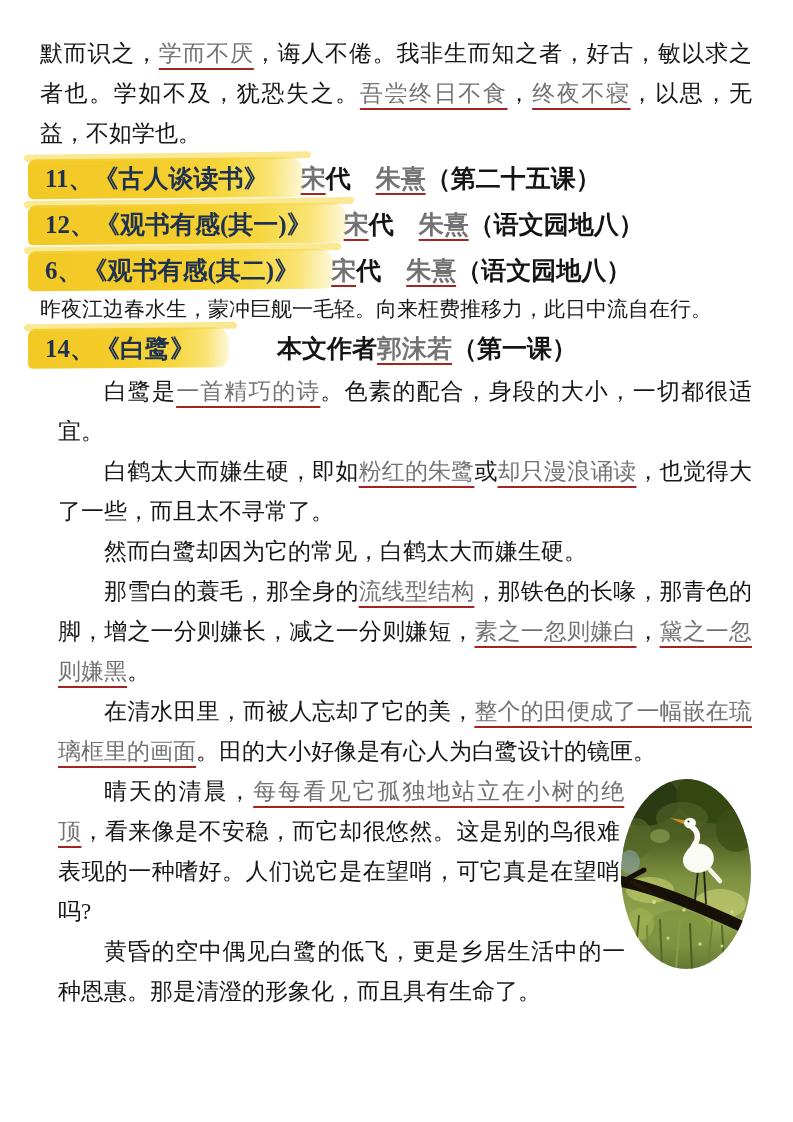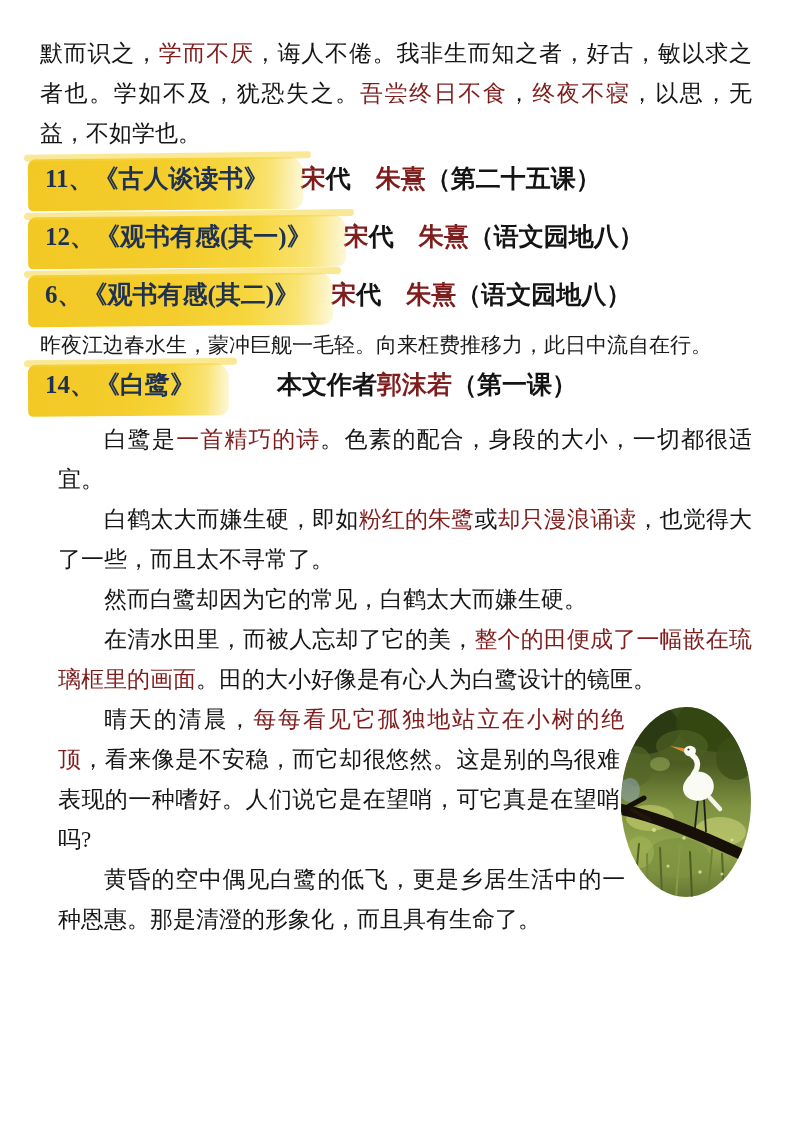--- a/index.html
+++ b/index.html
@@ -11,33 +11,34 @@
   .page{box-sizing:border-box;width:793px;height:1122px;padding:34px 41px 0 40px;}
   
   .para{
     margin:0;font-size:23px;line-height:40px;
     text-align:justify;text-align-last:left;
     letter-spacing:0;
   }
   .ind{text-indent:2em;margin-left:18px;}
   
   .seg-r{
-    color:#7f1d1d;
+    color:#737373;
+    text-decoration:underline;
     text-decoration-color:#a32420;
     text-decoration-thickness:2px;
     text-underline-offset:7px;
   }
   
   .heading{
     margin:4px 0 2px;font-size:25px;line-height:36px;padding:2px 0;
     font-weight:700;color:#141414;white-space:nowrap;
   }
   .hl{
     position:relative;display:inline-block;z-index:1;
-    color:#1e3150;padding:1px 8px 13px 5px;
+    color:#1e3150;padding:1px 8px 1px 5px;
   }
   .hl::before{
     content:"";position:absolute;z-index:-1;
     left:-12px;right:-26px;top:-2px;bottom:0;
     background:linear-gradient(92deg,#f2c824 0%,#f4cd2c 48%,#f6d63e 72%,#f9e372 88%,rgba(249,227,114,0.25) 100%);
     border-radius:8px 14px 10px 5px;
     transform:rotate(-0.5deg);
   }
   .hl::after{
     content:"";position:absolute;z-index:-1;
@@ -75,20 +76,21 @@
   <h2 class="heading"><span class="hl">6、《观书有感(其二)》</span><span class="meta"><span class="seg-r">宋</span><span>代</span><span>　</span><span class="seg-r">朱熹</span><span>（语文园地八）</span></span></h2>
 
   <p class="poem">昨夜江边春水生，蒙冲巨舰一毛轻。向来枉费推移力，此日中流自在行。</p>
 
   <h2 class="heading"><span class="hl">14、《白鹭》</span><span class="meta"><span>　　本文作者</span><span class="seg-r">郭沫若</span><span>（第一课）</span></span></h2>
 
   <div class="bailu">
     <p class="para ind"><span>白鹭是</span><span class="seg-r">一首精巧的诗</span><span>。色素的配合，身段的大小，一切都很适宜。</span></p>
     <p class="para ind"><span>白鹤太大而嫌生硬，即如</span><span class="seg-r">粉红的朱鹭</span><span>或</span><span class="seg-r">却只漫浪诵读</span><span>，也觉得大了一些，而且太不寻常了。</span></p>
     <p class="para ind"><span>然而白鹭却因为它的常见，白鹤太大而嫌生硬。</span></p>
+    <p class="para ind"><span>那雪白的蓑毛，那全身的</span><span class="seg-r">流线型结构</span><span>，那铁色的长喙，那青色的脚，增之一分则嫌长，减之一分则嫌短，</span><span class="seg-r">素之一忽则嫌白</span><span>，</span><span class="seg-r">黛之一忽则嫌黑</span><span>。</span></p>
     <p class="para ind"><span>在清水田里，而被人忘却了它的美，</span><span class="seg-r">整个的田便成了一幅嵌在琉璃框里的画面</span><span>。田的大小好像是有心人为白鹭设计的镜匣。</span></p>
 
     <figure class="egret-float">
       <svg width="132" height="192" viewBox="0 0 132 192">
         <defs>
           <clipPath id="ovalClip">
               <ellipse cx="66" cy="96" rx="65" ry="95"></ellipse>
             </clipPath>
           <linearGradient id="bgGrad" x1="0" x2="0" y1="0" y2="1">
             <stop offset="0" stop-color="#3a4a1c"></stop>

